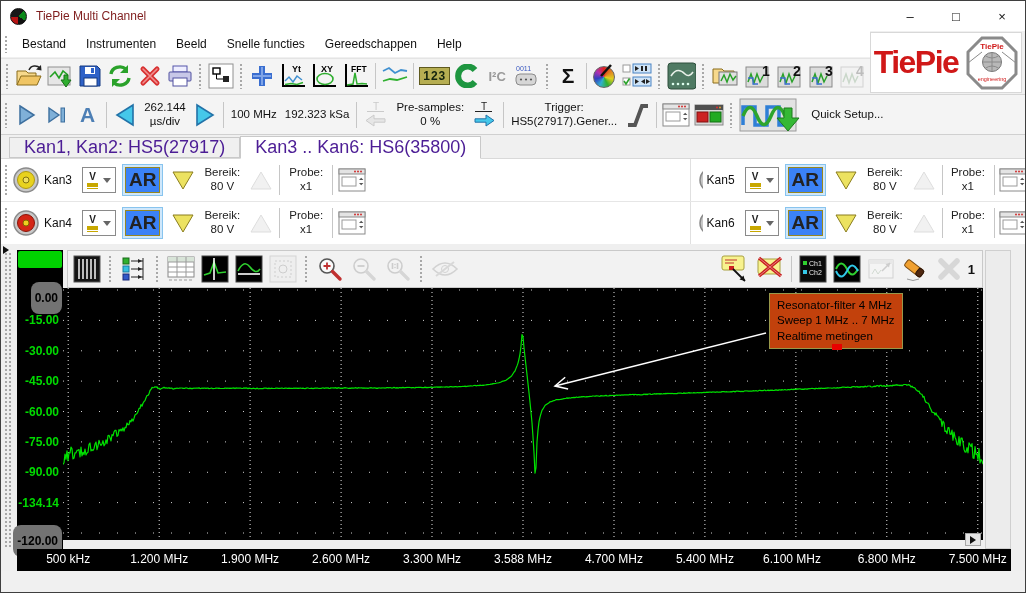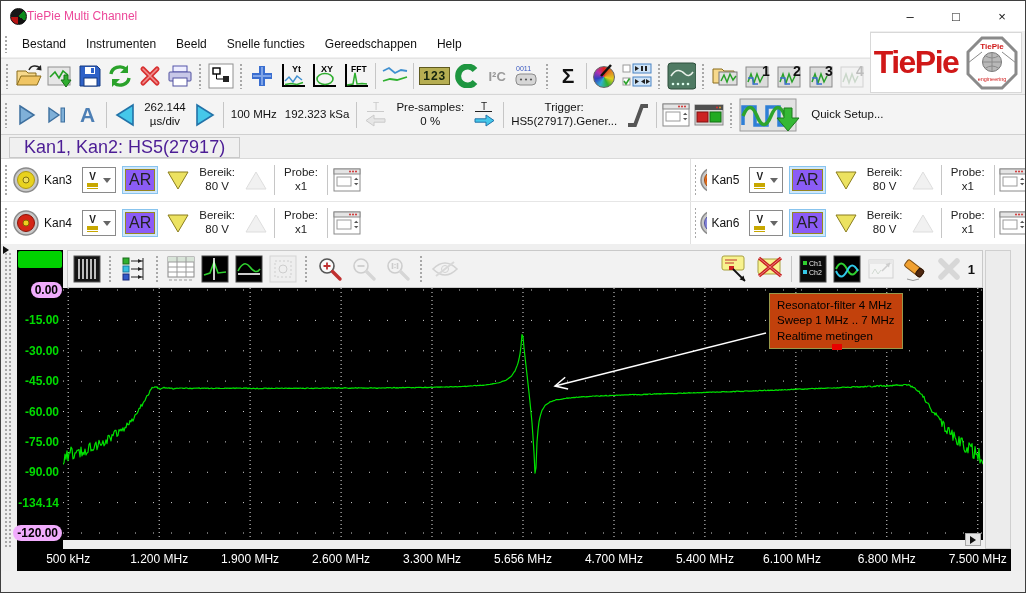--- a/index.html
+++ b/index.html
@@ -1,21 +1,21 @@
 <!DOCTYPE html>
 <html><head>
 <meta charset="utf-8">
 <style>
 *{margin:0;padding:0;box-sizing:border-box;font-family:"Liberation Sans",sans-serif}
 html,body{background:#888}
 #win{position:relative;width:1026px;height:593px;background:#f0f0f0;border:1px solid #3f3f3f;overflow:hidden}
 
 .titlebar{position:absolute;top:0;left:0;width:100%;height:30px;background:#fff;display:flex;align-items:center;padding-left:9px}
 .appicon{width:17px;height:17px;border-radius:50%;background:conic-gradient(#181818 0 12%,#0a8a1a 12% 34%,#101010 34% 52%,#b81414 52% 74%,#181818 74% 100%);border:1px solid #111}
-.title{font-size:12px;color:#ec4899;}
+.title{font-size:12px;color:#7f1d1d;margin-left:9px}
 .wincontrols{margin-left:auto;display:flex;height:100%}
 .wc{width:46px;height:100%;display:flex;align-items:center;justify-content:center;font-size:13px;color:#111}
 
 .menubar{position:absolute;top:30px;left:0;right:155px;height:26px;background:#fff;display:flex;align-items:center}
 .hdl{width:5px;align-self:center;background-image:radial-gradient(circle,#a8a8a8 1px,transparent 1.3px);background-size:4px 4px;margin:0 3px}
 .menubar .hdl{height:18px}
 .menu-item{padding:0 10px;font-size:12px;color:#111}
 
 .logo-panel{position:absolute;top:31px;right:3px;width:152px;height:61px;background:#fff;border:1px solid #d8d8d8;display:flex;align-items:center;justify-content:center;gap:8px}
 .brand{color:#d01818;font-size:32px;font-weight:700;letter-spacing:-1.5px}
@@ -40,36 +40,36 @@
 .channels{position:absolute;top:158px;left:0;width:100%;height:85px;background:#fff}
 .chrow{position:absolute;height:42px;display:flex;align-items:center}
 .chrow .hdl{height:32px}
 .ch-name{font-size:12px;color:#111;margin:0 6px 0 4px;min-width:32px}
 .coupling{display:flex;align-items:center;border:1px solid #8a8a8a;background:#fff;height:26px;padding:1px 4px;margin-right:6px}
 .cpl-glyph{display:flex;flex-direction:column;align-items:center;line-height:1}
 .cpl-v{font-size:10px;font-weight:700;color:#222}
 .gnd{width:11px;height:6px;margin-top:1px;background:linear-gradient(#c8a800 0 1.6px,transparent 1.6px 2.4px,#c8a800 2.4px 4px,transparent 4px 4.6px,#c8a800 4.6px 6px)}
 .chev{width:0;height:0;border-left:4px solid transparent;border-right:4px solid transparent;border-top:5px solid #666;margin-left:5px}
 .arwrap{background:#cfe7fb;border:1px solid #88c4ee;padding:2px;margin-right:5px}
-.arbtn{background:#8b5cf6;border:1px solid #97871f;font-size:16px;font-weight:400;color:#222;padding:1px 3px;display:block}
+.arbtn{background:#3b82f6;border:1px solid #97871f;font-size:19px;font-weight:700;color:#222;padding:1px 3px;display:block}
 .fld{font-size:11.5px;line-height:1.2;text-align:center;color:#222;padding:0 6px;white-space:nowrap}
 .chrow .vsep{height:30px}
 
 .plotzone{position:absolute;top:243px;left:0;width:100%;height:327px;background:#efefef}
 .panel-handle{position:absolute;left:3px;top:8px;width:7px;height:296px;background-image:radial-gradient(circle,#a8a8a8 1px,transparent 1.3px);background-size:4px 4px}
 .collapse-tri{position:absolute;left:2px;top:0;width:0;height:0;border-top:4px solid transparent;border-bottom:4px solid transparent;border-left:6px solid #111}
 .gtoolbar{position:absolute;left:66px;top:6px;width:916px;height:38px;background:#f2f2f2;border:1px solid #c9c9c9;display:flex;align-items:center;padding:0 3px;gap:2px}
 .gtoolbar .hdl{height:28px}
 .gtb{height:34px;min-width:32px;display:flex;align-items:center;justify-content:center}
 .rightgroup{margin-left:auto;display:flex;align-items:center;gap:2px}
 .counter{font-size:13px;font-weight:700;color:#111;margin:0 4px 0 1px}
 .yaxis{position:absolute;left:16px;top:6px;width:46px;height:299px;background:#000}
 .yhead{position:absolute;left:1px;top:1px;width:44px;height:17px;background:#00d200;border-radius:2px}
 .ytick{position:absolute;right:4px;color:#00da00;font-size:12px;font-weight:700;line-height:16px;white-space:nowrap}
-.ytick.boxed{background:#f0abfc;color:#000;border-radius:8px;padding:0 4px;right:1px}
+.ytick.boxed{background:#737373;color:#000;border-radius:8px;padding:8px 4px;right:1px}
 .plot{position:absolute;left:62px;top:44px;width:920px;height:252px;background:#000}
 .tooltip{position:absolute;left:706px;top:5px;background:#c2410c;border:1px solid #98984a;box-shadow:2px 2px 3px rgba(0,0,0,.55);padding:4px 7px;font-size:11.5px;line-height:1.34;color:#000;white-space:nowrap;z-index:5}
 .cmarker{position:absolute;left:769px;top:56px;width:10px;height:6px;background:#e80000;z-index:6}
 .xaxis{position:absolute;left:16px;top:305px;width:994px;height:22px;background:#000}
 .xtick{position:absolute;top:3px;transform:translateX(-50%);color:#fff;font-size:12px;font-weight:400;white-space:nowrap}
 .right-col{position:absolute;left:984px;top:6px;width:26px;height:299px;background:#ececec;border:1px solid #cfcfcf}
 .corner{position:absolute;left:964px;top:289px;width:16px;height:13px;background:#e6e6e6;border:1px solid #a8a8a8;display:flex;align-items:center;justify-content:center}
 .corner span{width:0;height:0;border-top:4px solid transparent;border-bottom:4px solid transparent;border-left:6px solid #111}
 .dim{opacity:.55}
 svg text{font-family:"Liberation Sans",sans-serif}
@@ -387,20 +387,21 @@
           <polyline points="4,29 4,11 16,11 16,29 28,29 28,11 40,11 40,29 50,29" fill="none" stroke="#2f7fd6" stroke-width="3.5"></polyline>
           <path d="M4 20 q7 -17 14 0 q7 17 14 0 q7 -17 14 0" fill="none" stroke="#2da52d" stroke-width="3.5"></path>
           <path d="M45 12 v10 h-7 l11 13 11 -13 h-7 v-10 z" fill="#35b835" stroke="#1d7a1d"></path>
         </svg>
       </span>
     <span class="t2txt">Quick Setup...</span>
   </div>
 
   <div class="tabstrip">
     <span class="tab">Kan1, Kan2: HS5(27917)</span>
+    <span class="tab active">Kan3 .. Kan6: HS6(35800)</span>
   </div>
 
   <div class="channels">
     <div style="position:absolute;left:689px;top:0;width:1px;height:85px;background:#e0e0e0"></div>
     <div style="position:absolute;left:0;top:42px;width:100%;height:1px;background:#e6e6e6"></div>
 
     <div class="chrow" style="left:0;top:0;width:689px">
       <span class="hdl"></span>
       <svg width="28" height="28">
           <circle cx="14" cy="14" r="12" fill="#c8c8c8" stroke="#8a8a8a" stroke-width="1.5"></circle>
@@ -792,21 +793,21 @@
       </div>
       <span class="cmarker"></span>
     </div>
 
     <div class="xaxis" id="xaxis">
         <span class="xtick" style="left: 51.1977px;">500 kHz</span>
         <span class="xtick" style="left: 142.158px;">1.200 MHz</span>
         <span class="xtick" style="left: 233.119px;">1.900 MHz</span>
         <span class="xtick" style="left: 324.079px;">2.600 MHz</span>
         <span class="xtick" style="left: 415.04px;">3.300 MHz</span>
-        <span class="xtick" style="left: 506px;">5.656 MHz</span>
+        <span class="xtick" style="left: 506px;">3.588 MHz</span>
         <span class="xtick" style="left: 596.96px;">4.700 MHz</span>
         <span class="xtick" style="left: 687.921px;">5.400 MHz</span>
         <span class="xtick" style="left: 775px;">6.100 MHz</span>
         <span class="xtick" style="left: 869.842px;">6.800 MHz</span>
         <span class="xtick" style="left: 960.802px;">7.500 MHz</span>
       </div>
 
     <div class="right-col"></div>
     <span class="corner">
         <span></span>

